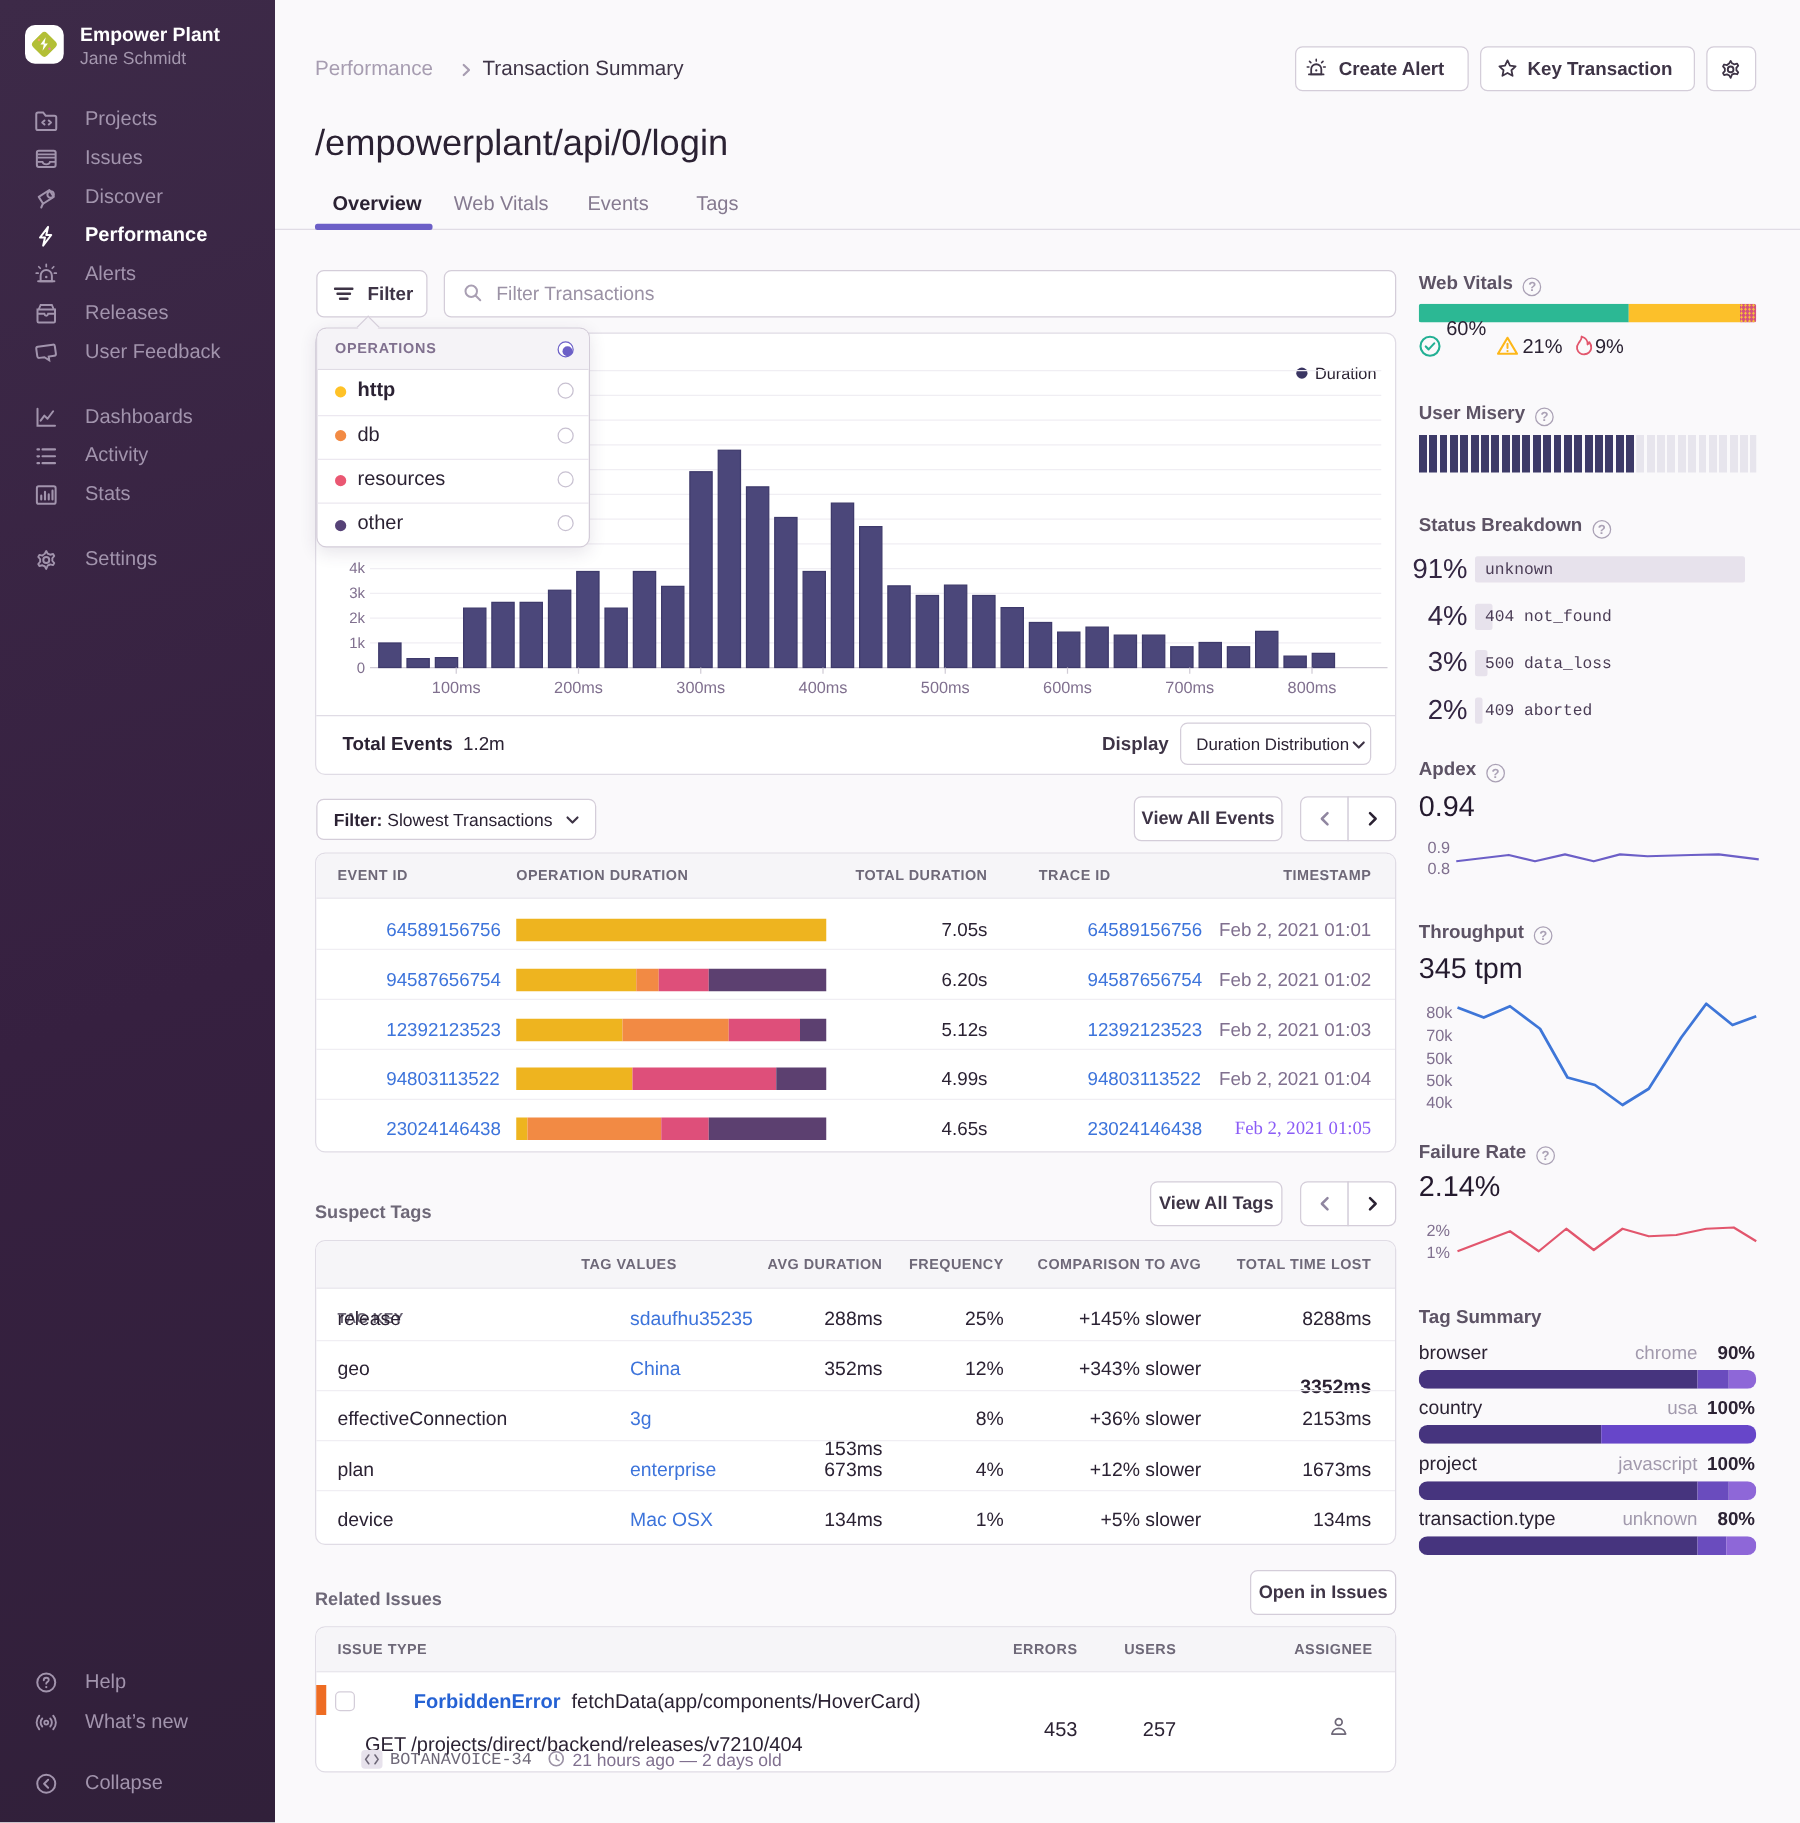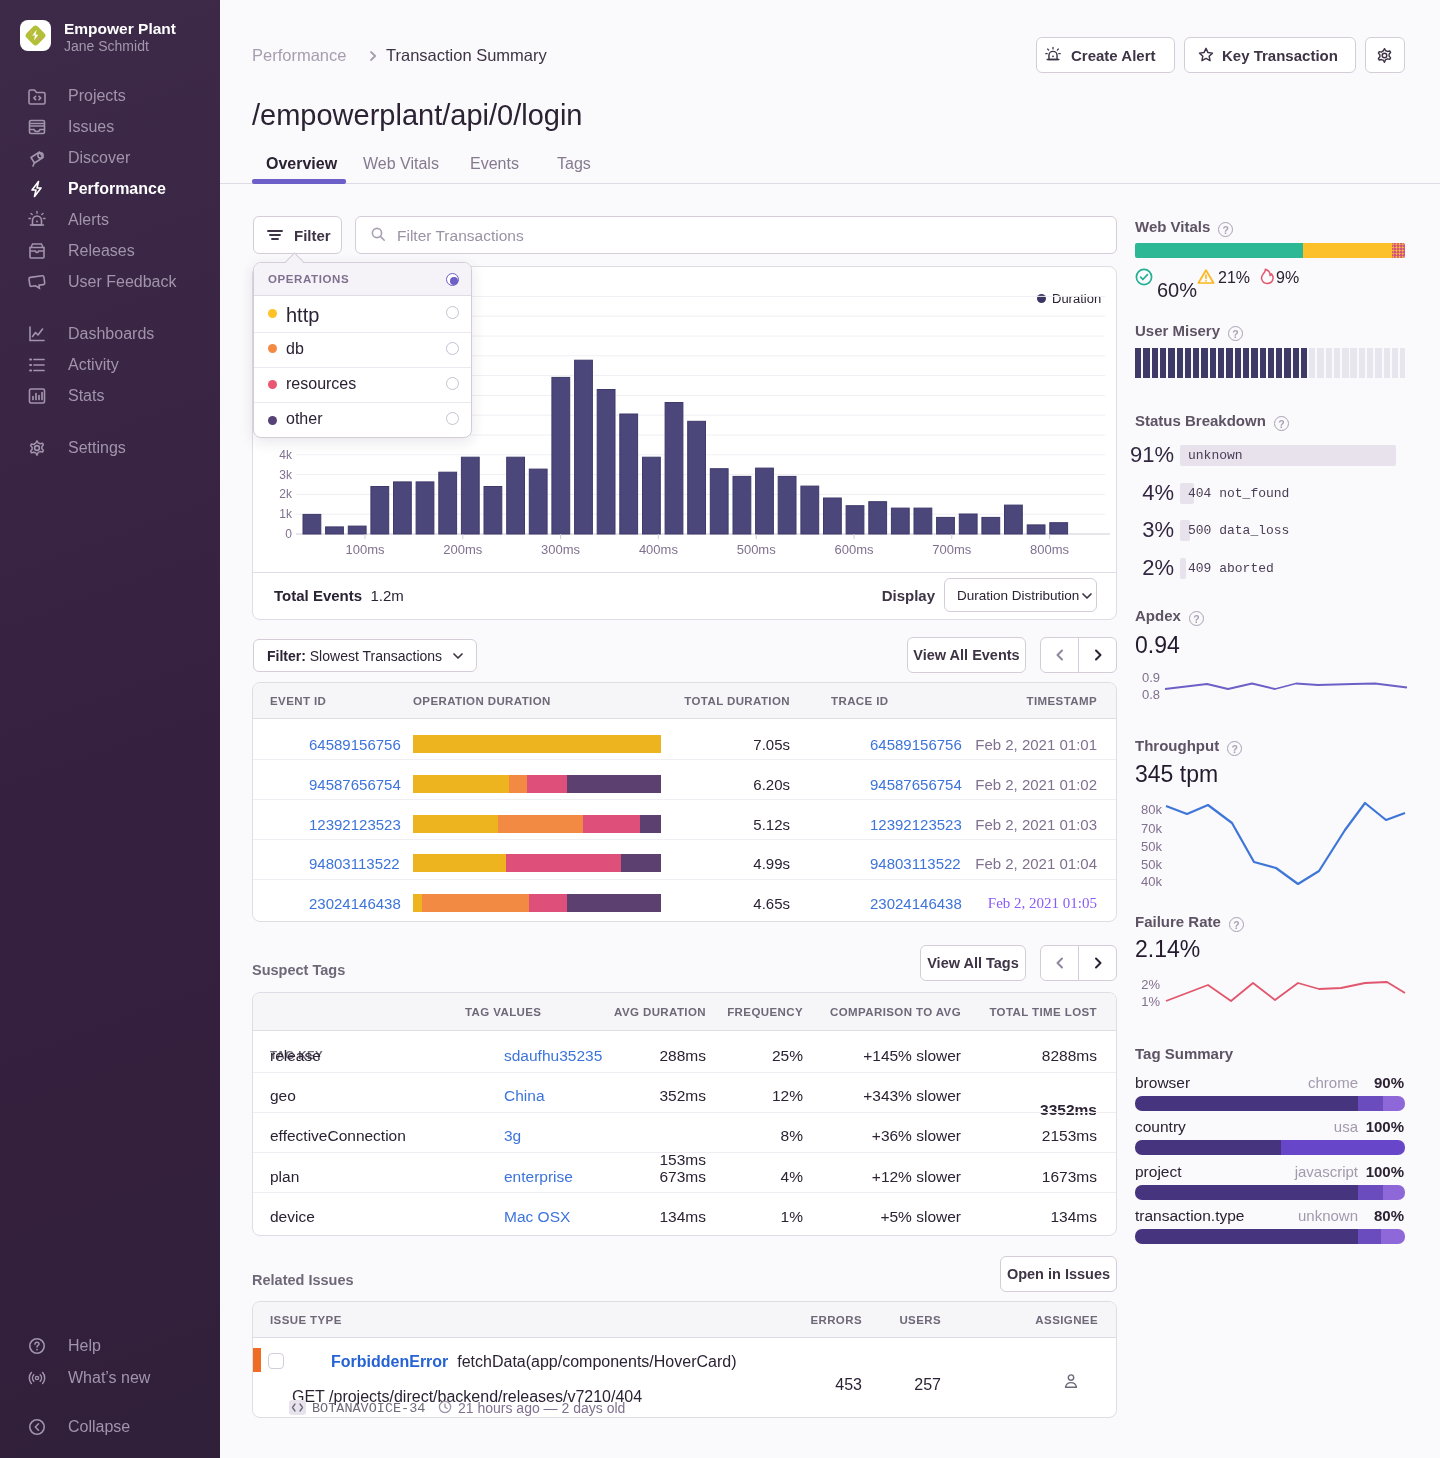--- a/index.html
+++ b/index.html
@@ -217,21 +217,21 @@
 <svg class="abs" style="left:1081px;top:590px;" width="12" height="12" viewBox="0 0 12 12">
     <path d="m2 4 4 4 4-4" fill="none" stroke="#3e3446" stroke-width="1.7" stroke-linecap="round" stroke-linejoin="round"></path>
   </svg>
 <div class="abs" style="left:253px;top:262px;width:219px;height:176px;background:#fff;border:1px solid #d4cdd9;border-radius:8px;box-shadow:0 4px 14px rgba(60,40,80,0.12);"></div>
 <div class="abs" style="left:288px;top:255px;width:13px;height:13px;background:#f5f3f7;border-left:1px solid #d4cdd9;border-top:1px solid #d4cdd9;transform:rotate(45deg);"></div>
 <div class="abs" style="left:254px;top:263px;width:217px;height:33px;background:#f5f3f7;border-radius:7px 7px 0 0;border-bottom:1px solid #e0dce5;"></div>
 <div class="abs" style="left:268px;top:273px;font-size:11.5px;font-weight:bold;letter-spacing:0.6px;color:#80708f;">OPERATIONS</div>
 <div class="abs" style="left:446px;top:273px;width:13px;height:13px;border-radius:50%;border:1.5px solid #6c5fc7;background:#fff;"></div>
 <div class="abs" style="left:450px;top:277px;width:8px;height:8px;border-radius:50%;background:#6c5fc7;"></div>
 <div class="abs" style="left:268px;top:309px;width:9px;height:9px;border-radius:50%;background:#ffc227;"></div>
-<div class="abs" style="left:286px;top:304px;font-size:20px;color:#2b2233;">http</div>
+<div class="abs" style="left:286px;top:304px;font-size:16px;color:#2b2233;font-weight:bold;">http</div>
 <div class="abs" style="left:446px;top:306px;width:13px;height:13px;border-radius:50%;border:1.5px solid #c8c1d1;background:#fff;"></div>
 <div class="abs" style="left:254px;top:332px;width:217px;height:1px;background:#ece8f0;"></div>
 <div class="abs" style="left:268px;top:344px;width:9px;height:9px;border-radius:50%;background:#f28a44;"></div>
 <div class="abs" style="left:286px;top:340px;font-size:16px;color:#2b2233;">db</div>
 <div class="abs" style="left:446px;top:342px;width:13px;height:13px;border-radius:50%;border:1.5px solid #c8c1d1;background:#fff;"></div>
 <div class="abs" style="left:254px;top:367px;width:217px;height:1px;background:#ece8f0;"></div>
 <div class="abs" style="left:268px;top:380px;width:9px;height:9px;border-radius:50%;background:#ea5772;"></div>
 <div class="abs" style="left:286px;top:375px;font-size:16px;color:#2b2233;">resources</div>
 <div class="abs" style="left:446px;top:377px;width:13px;height:13px;border-radius:50%;border:1.5px solid #c8c1d1;background:#fff;"></div>
 <div class="abs" style="left:254px;top:402px;width:217px;height:1px;background:#ece8f0;"></div>
@@ -381,21 +381,21 @@
 <div class="sideheading" style="top:218px;">Web Vitals<span class="hq">?</span></div>
 <div class="abs" style="left:1135px;top:243px;width:270px;height:15px;border-radius:2px;overflow:hidden;">
     <div style="float:left;width:168px;height:15px;background:#2cb894;"></div>
     <div style="float:left;width:89px;height:15px;background:#fcc02a;"></div>
     <div style="float:left;width:13px;height:15px;background:#d5527c;background-image:radial-gradient(circle at 1.2px 1.2px, #f6c239 0.8px, transparent 0.95px);background-size:3.2px 3.2px;"></div>
   </div>
 <svg class="abs" style="left:1135px;top:268px;" width="18" height="18" viewBox="0 0 18 18">
     <circle cx="9" cy="9" r="7.6" fill="none" stroke="#23b094" stroke-width="1.7"></circle>
     <path d="m5.6 9.2 2.3 2.3 4.5-4.8" fill="none" stroke="#23b094" stroke-width="1.7" stroke-linecap="round" stroke-linejoin="round"></path>
   </svg>
-<div class="abs" style="left:1157px;top:279px;font-size:20px;color:#2b2233;">60%</div>
+<div class="abs" style="left:1157px;top:255px;font-size:16px;color:#2b2233;">60%</div>
 <svg class="abs" style="left:1197px;top:268px;" width="18" height="18" viewBox="0 0 18 18">
     <path d="M9 2.2 16.6 15H1.4z" fill="none" stroke="#fdb71a" stroke-width="1.7" stroke-linejoin="round"></path>
     <path d="M9 7v3.4" stroke="#fdb71a" stroke-width="1.6" stroke-linecap="round"></path>
     <circle cx="9" cy="12.8" r="0.9" fill="#fdb71a"></circle>
   </svg>
 <div class="abs" style="left:1218px;top:269px;font-size:16px;color:#2b2233;">21%</div>
 <svg class="abs" style="left:1257px;top:267px;" width="17" height="19" viewBox="0 0 17 19">
     <path d="M8.2 1.6c.4 2.3-1.1 3.7-2.4 5.4-1.3 1.7-2 3.4-1.5 5.4a6.3 6.3 0 0 0 12.3-.6c.3-2-.5-3.8-1.7-5.3-.2.9-.7 1.6-1.5 2C13.7 6 12 3 8.2 1.6z" fill="none" stroke="#e2566d" stroke-width="1.6" stroke-linejoin="round" transform="scale(0.92) translate(0.8 0.8)"></path>
   </svg>
 <div class="abs" style="left:1276px;top:269px;font-size:16px;color:#2b2233;">9%</div>

